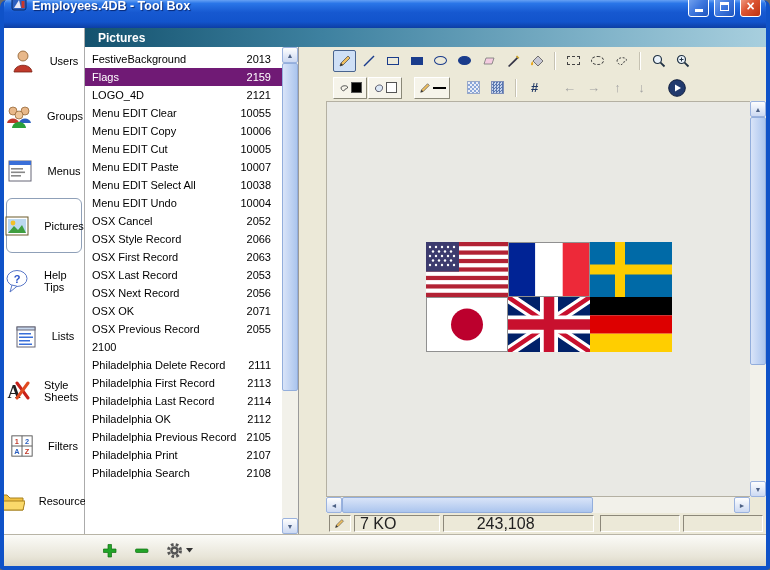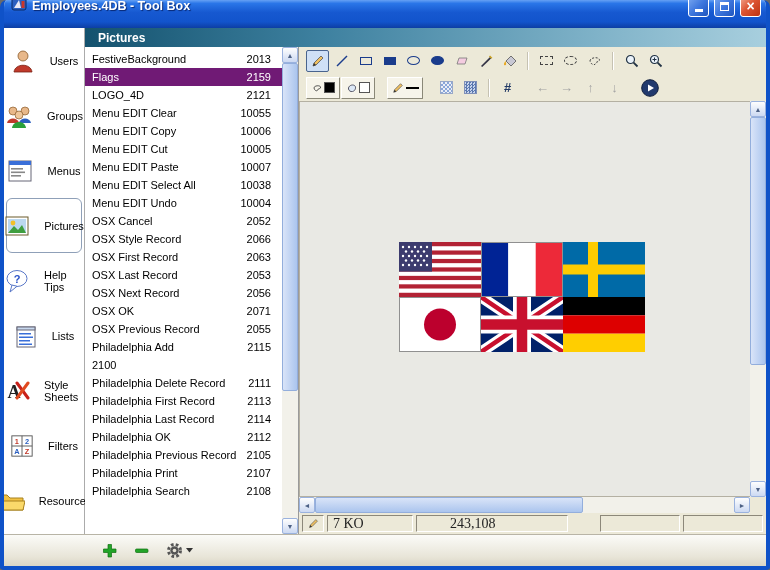--- a/index.html
+++ b/index.html
@@ -33,21 +33,21 @@
   .sidebar-item { height:55px; display:flex; flex-direction:row; align-items:center;
     justify-content:center; gap:14px; font-size:11px; color:#000; cursor:default; }
   .sidebar-item.selected { border:1px solid #8FA0B8; border-radius:6px; margin:0 2px; background:#fff; }
   .sb-icon { height:28px; display:flex; align-items:center; justify-content:center; }
 
   
   .main { flex:1; display:flex; flex-direction:column; min-width:0; }
   .section-header { height:19px; flex:none; display:flex; align-items:center; padding-left:13px;
     color:#fff; font-size:12px; font-weight:bold;
     background:linear-gradient(90deg,#14526E 0%,#3E81A0 35%,#7FB2C8 75%,#A8CFDE 100%); }
-  .workspace { flex:1; display:flex; min-height:0; }
+  .workspace { flex:1; display:flex; min-height:0;gap:27px; }
 
   
   .list-panel { width:214px; flex:none; display:flex; background:#fff; border-right:1px solid #9A9A9A; }
   .pic-list { flex:1; padding-top:3px; overflow:hidden; }
   .pic-row { height:18px; display:flex; align-items:center; padding:0 11px 0 7px; font-size:11px; color:#000; }
   .pic-row.selected { background:#701a75; color:#fff; }
   .pic-name { flex:1; white-space:nowrap; overflow:hidden; }
 
   
   .vscroll { width:16px; flex:none; display:flex; flex-direction:column; background:#F2F1EA; }
@@ -94,21 +94,21 @@
   .canvas-wrap { flex:1; display:flex; min-height:0; }
   .canvas { flex:1; position:relative; background:#E9E9E4; border:1px solid #B4B0A2; border-right:none; overflow:hidden; }
 
   .flags { position:absolute; left:99px; top:140px; display:grid;
     grid-template-columns:repeat(3,82px); grid-auto-rows:55px; background:#fff; }
   .flag svg { display:block; }
   .flag.bordered { outline:1px solid #909090; outline-offset:-1px; }
 
   .statusbar { height:21px; flex:none; display:flex; align-items:stretch; gap:3px; padding:2px 3px; }
   .status-field { border:1px solid; border-color:#8C887A #FFF #FFF #8C887A;
-    display:flex; align-items:center; padding:0 5px; font-size:14px; color:#222; white-space:nowrap;font-family:Liberation Serif, serif; }
+    display:flex; align-items:center; padding:0 5px; font-size:16px; color:#222; white-space:nowrap; }
   .sf-icon { width:22px; justify-content:center; padding:0; }
   .sf-size { width:86px; }
   .sf-pos { width:152px;padding-left:33px; }
   .sf-spacer { flex:1; border:none; }
   .sf-extra { width:80px; }
 
   
   .bottombar { height:32px; flex:none; display:flex; align-items:center; gap:17px; padding-left:98px;
     border-top:1px solid #B8B4A6;
     background:linear-gradient(180deg,#FBFBF8 0%,#E8E5D8 70%,#DAD6C6 100%); }
@@ -338,24 +338,20 @@
               <div class="pic-row">
                 <span class="pic-name">OSX OK</span>
                 <span class="pic-id">2071</span>
               </div>
 
               <div class="pic-row">
                 <span class="pic-name">OSX Previous Record</span>
                 <span class="pic-id">2055</span>
               </div>
 
-              <div class="pic-row">
-                <span class="pic-name">Philadelphia Add</span>
-                <span class="pic-id">2115</span>
-              </div>
 
               <div class="pic-row">
                 <span class="pic-id">2100</span>
               </div>
 
               <div class="pic-row">
                 <span class="pic-name">Philadelphia Delete Record</span>
                 <span class="pic-id">2111</span>
               </div>
 

